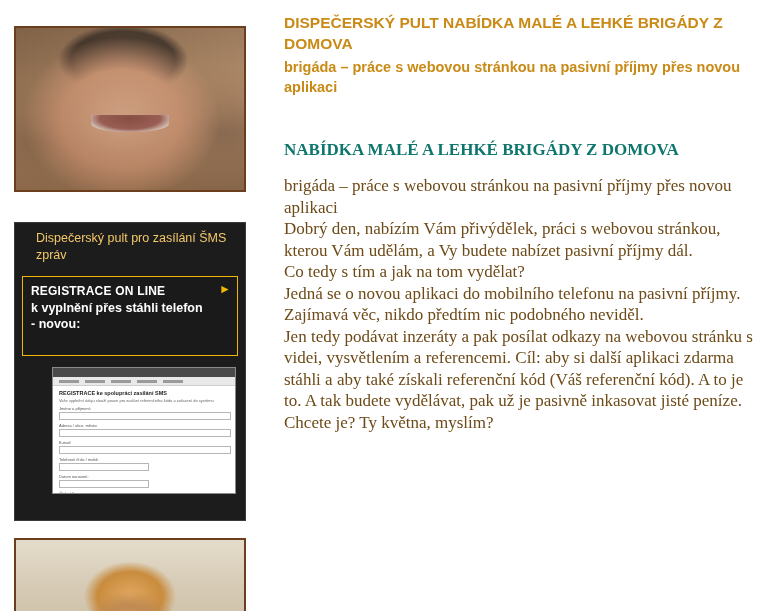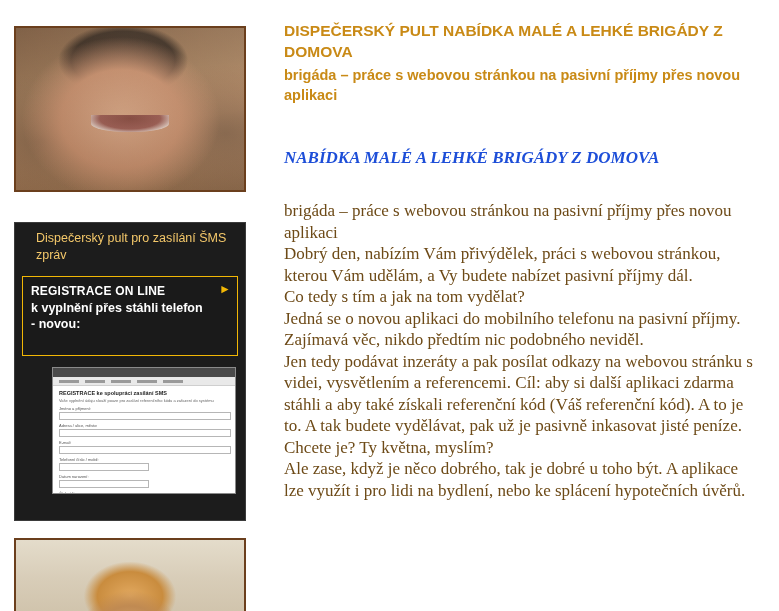--- a/index.html
+++ b/index.html
@@ -221,38 +221,37 @@
     background: #ffffff;
     padding: 8px 18px 0 22px;
     box-sizing: border-box;
   }
   .head-title {
     color: #c98a16;
     font-family: "Liberation Sans", sans-serif;
     font-weight: bold;
     font-size: 15.5px;
     line-height: 21px;
-    margin: 12px 0 3px 0;
+    margin: 4px 0 3px 0;
   }
   .head-sub {
     color: #c98a16;
     font-family: "Liberation Sans", sans-serif;
     font-weight: bold;
     font-size: 14.5px;
     line-height: 20px;
     margin: 0;
   }
   .section-head {
-    color: #1d4ed8;
+    color: #0f766e;
     font-family: "Liberation Serif", serif;
     font-weight: bold;
     font-size: 17px;
     line-height: 22px;
-    margin: 42px 0 31px 0;
-    font-style: italic;
+    margin: 42px 0 14px 0;
   }
   .body-text {
     color: #6d4a17;
     font-family: "Liberation Serif", serif;
     font-size: 17px;
     line-height: 21.5px;
     margin: 0;
   }
   .body-text p {
     margin: 0;
@@ -331,17 +330,16 @@
 
     <h3 class="section-head">NABÍDKA MALÉ A LEHKÉ BRIGÁDY Z DOMOVA</h3>
 
     <div class="body-text">
       <p>brigáda – práce s webovou stránkou na pasivní příjmy přes novou aplikaci</p>
       <p>Dobrý den, nabízím Vám přivýdělek, práci s webovou stránkou, kterou Vám udělám, a Vy budete nabízet pasivní příjmy dál.</p>
       <p>Co tedy s tím a jak na tom vydělat?</p>
       <p>Jedná se o novou aplikaci do mobilního telefonu na pasivní příjmy. Zajímavá věc, nikdo předtím nic podobného neviděl.</p>
       <p>Jen tedy podávat inzeráty a pak posílat odkazy na webovou stránku s videi, vysvětlením a referencemi. Cíl: aby si další aplikaci zdarma stáhli a aby také získali referenční kód (Váš referenční kód). A to je to. A tak budete vydělávat, pak už je pasivně inkasovat jisté peníze.</p>
       <p>Chcete je? Ty května, myslím?</p>
-      <p>Ale zase, když je něco dobrého, tak je dobré u toho být. A aplikace lze využít i pro lidi na bydlení, nebo ke splácení hypotečních úvěrů.</p>
     </div>
   </div>
 
 </div>
 
 </body></html>

